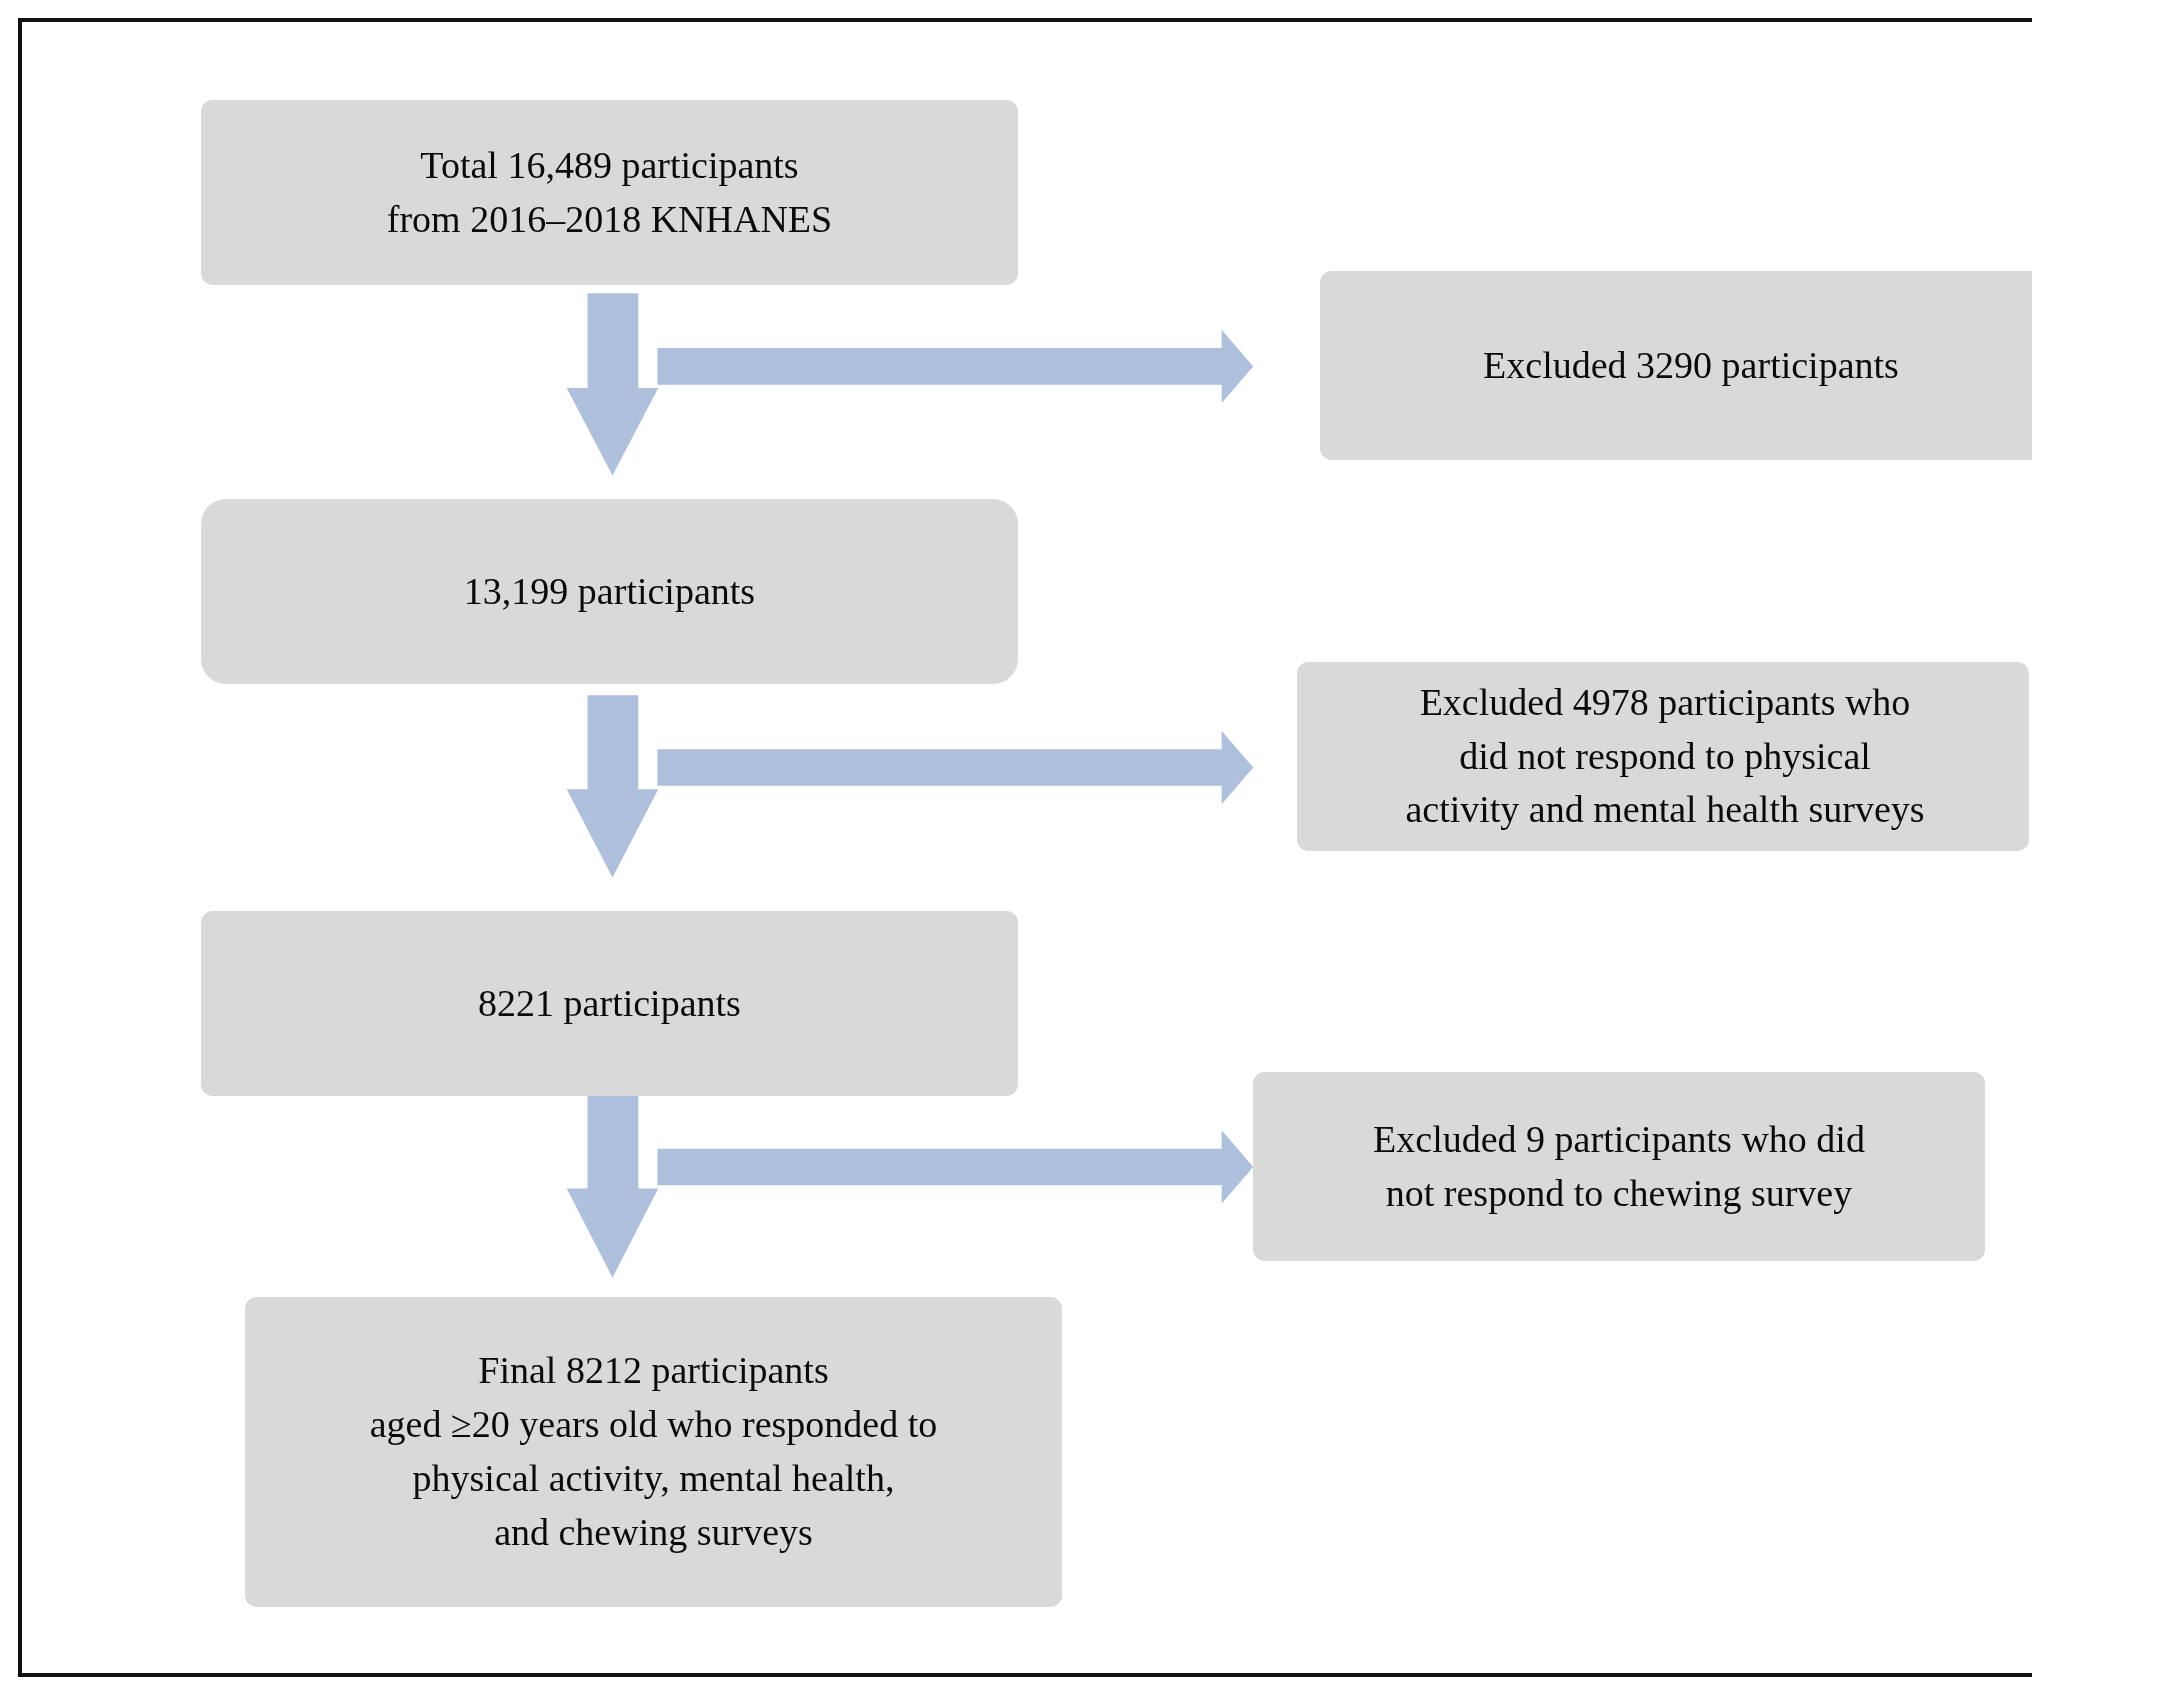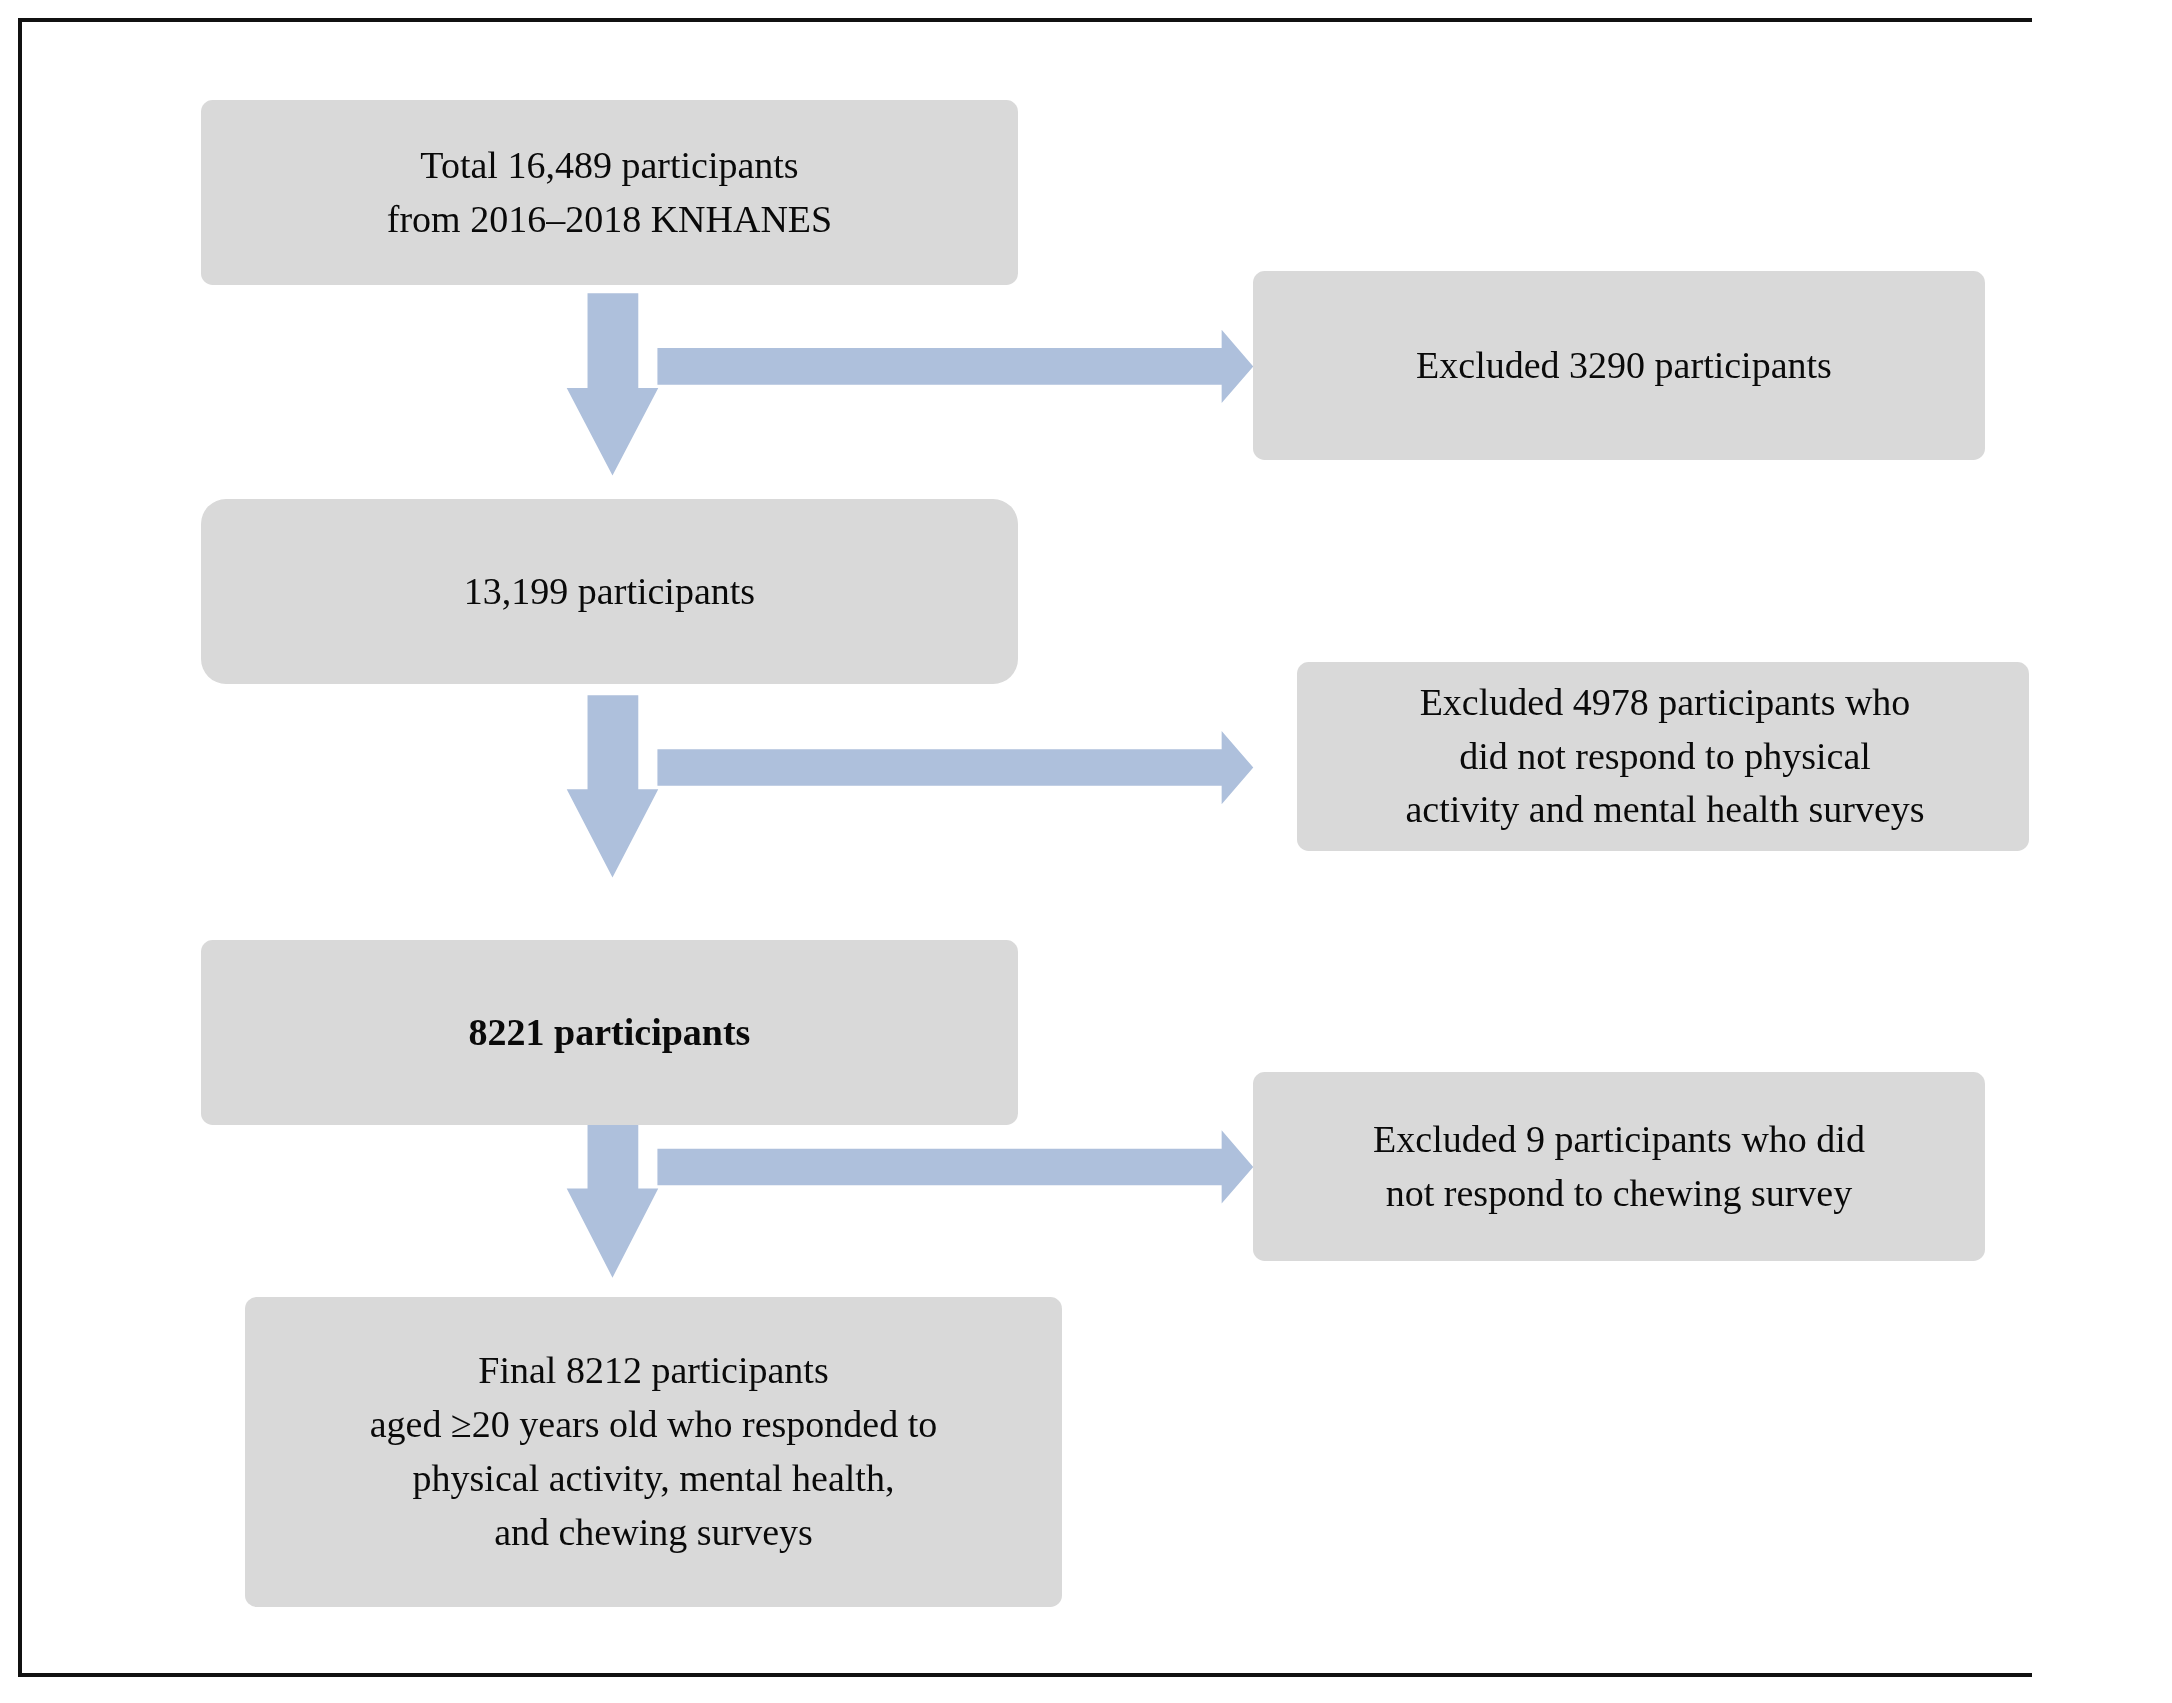--- a/index.html
+++ b/index.html
@@ -74,35 +74,35 @@
     <path fill="#aec0dc" d="M706,1313 L767,1313 L767,1428 L791,1428 L736,1535 L681,1428 L706,1428 Z"></path>
 
     <path fill="#aec0dc" d="M790,1380 L1468,1380 L1468,1358 L1506,1402 L1468,1446 L1468,1424 L790,1424 Z"></path>
   </svg>
 
   <div class="node" style="left:201px; top:100px; width:817px; height:185px;">
     <span class="line">Total 16,489 participants</span>
     <span class="line">from 2016–2018 KNHANES</span>
   </div>
 
-  <div class="node" style="left:1253px; top:271px; width:732px; height:189px;padding-left:30px;">
+  <div class="node" style="left:1320px; top:271px; width:732px; height:189px;padding-left:30px;">
     <span class="line">Excluded 3290 participants</span>
   </div>
 
   <div class="node" style="left:201px; top:499px; width:817px; height:185px;border-radius:25px;">
     <span class="line">13,199 participants</span>
   </div>
 
   <div class="node" style="left:1297px; top:662px; width:732px; height:189px;padding-left:24px;">
     <span class="line">Excluded 4978 participants who</span>
     <span class="line">did not respond to physical</span>
     <span class="line">activity and mental health surveys</span>
   </div>
 
-  <div class="node" style="left:201px; top:940px; width:817px; height:185px;font-weight:bold;">
+  <div class="node" style="left:201px; top:911px; width:817px; height:185px;">
     <span class="line">8221 participants</span>
   </div>
 
   <div class="node" style="left:1253px; top:1072px; width:732px; height:189px;">
     <span class="line">Excluded 9 participants who did</span>
     <span class="line">not respond to chewing survey</span>
   </div>
 
   <div class="node" style="left:201px; top:1297px; width:817px; height:310px;margin-left:44px;">
     <span class="line">Final 8212 participants</span>

